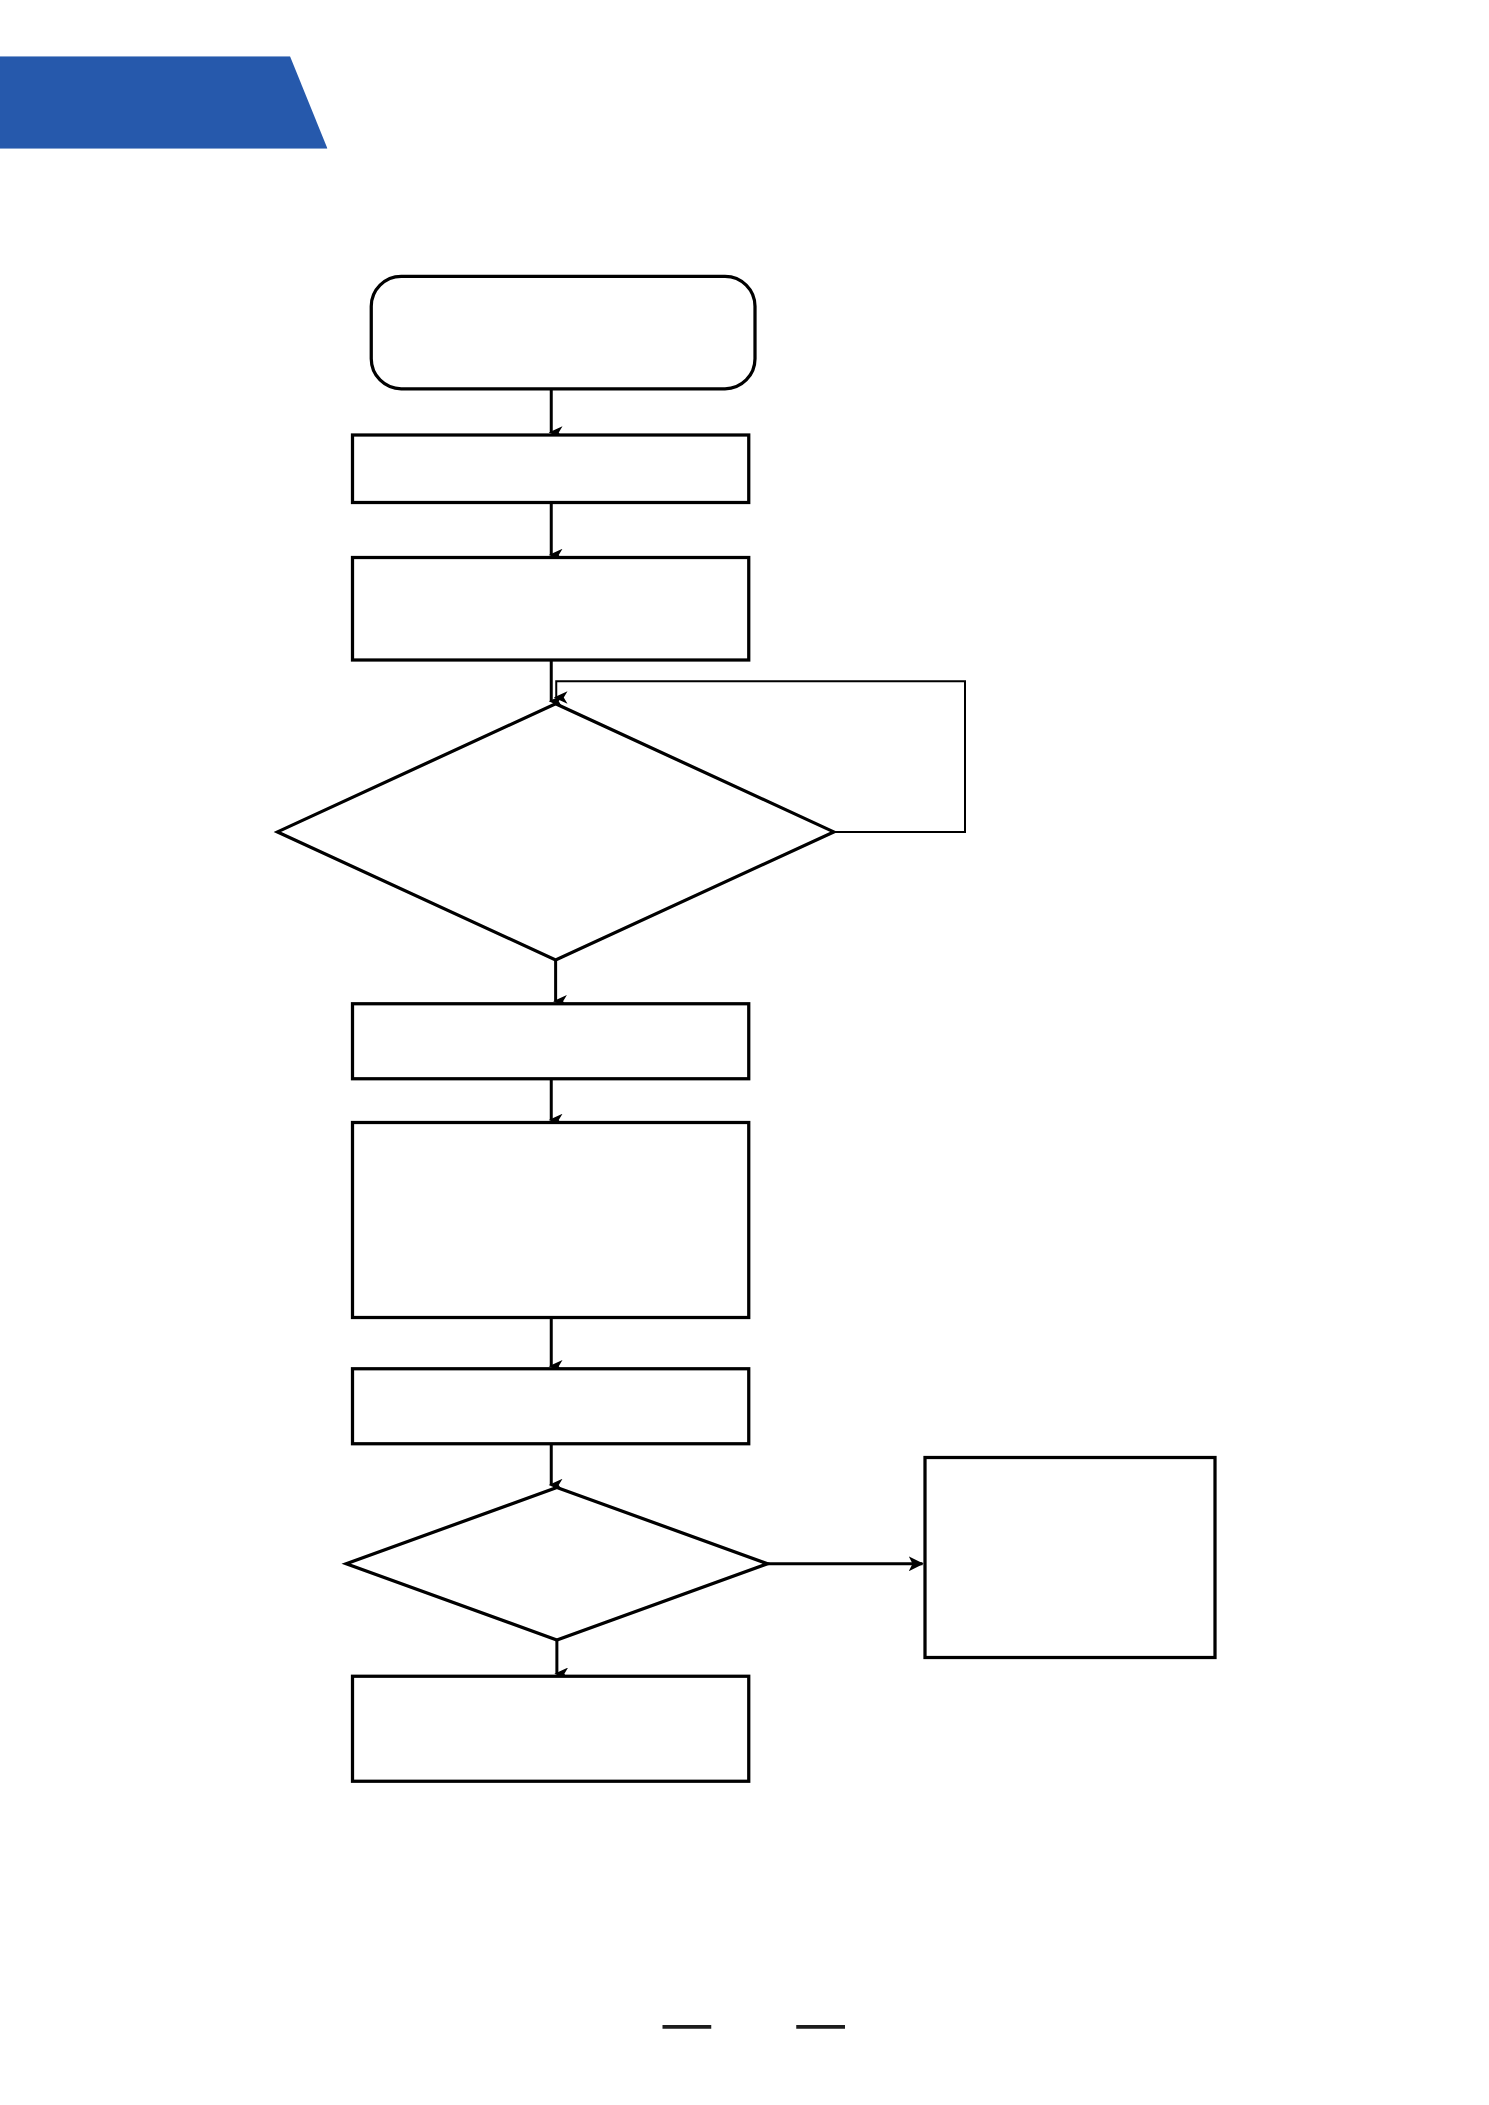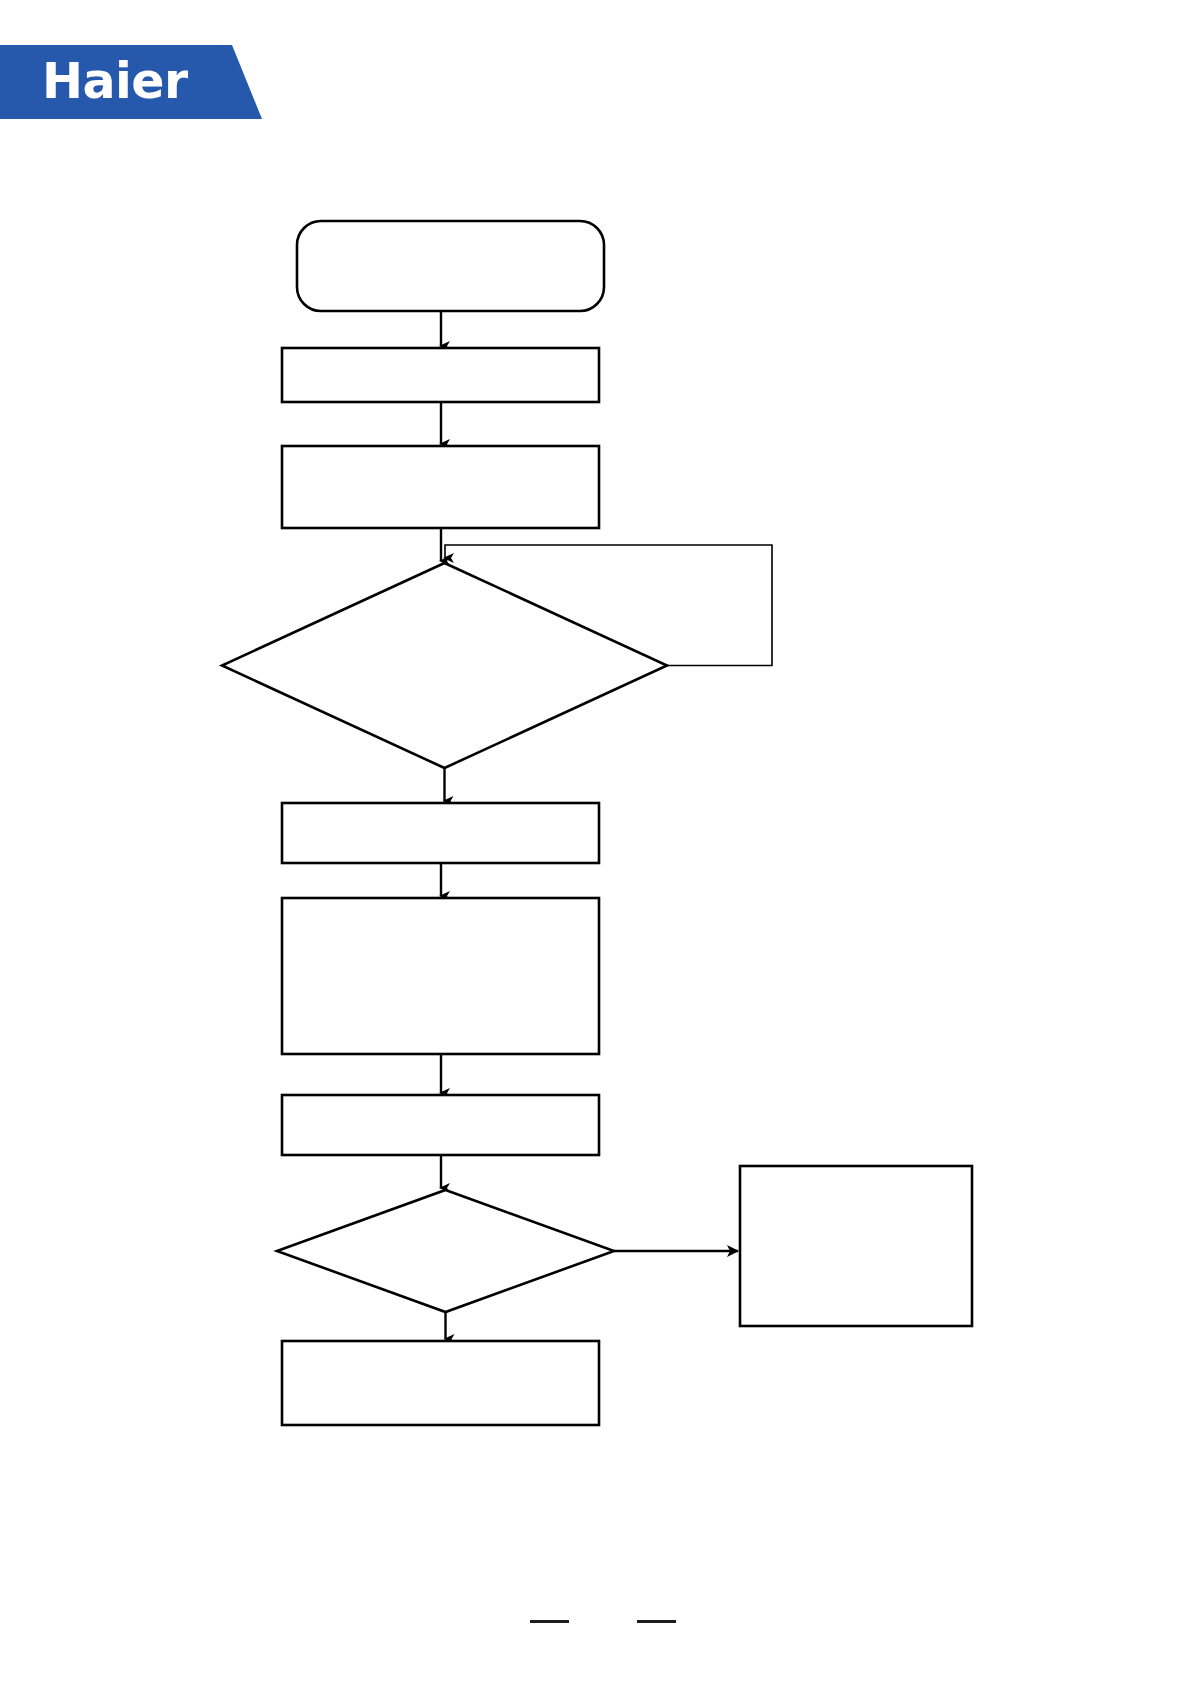--- a/index.html
+++ b/index.html
@@ -100,21 +100,20 @@
 </head>
 <body>
 
 <div id="page">
 
   <div id="brand-banner">
     <svg width="262" height="74" viewBox="0 0 262 74" xmlns="http://www.w3.org/2000/svg">
       <polygon points="0,0 232,0 262,74 0,74" fill="#2659ac"></polygon>
     </svg>
   </div>
-  <div id="brand-wordmark">Haier</div>
 
   <div id="flowchart">
     <svg width="1191" height="1684" viewBox="0 0 1191 1684" xmlns="http://www.w3.org/2000/svg">
       <defs>
         <marker id="arrow-down" markerWidth="12" markerHeight="12" refX="5" refY="9" orient="auto" markerUnits="userSpaceOnUse">
           <path d="M0,0 L5,11 L10,0 L5,3 Z" fill="#000000"></path>
         </marker>
         <marker id="arrow-right" markerWidth="13" markerHeight="12" refX="11" refY="6" orient="auto" markerUnits="userSpaceOnUse">
           <path d="M0,0 L12,6 L0,12 L3,6 Z" fill="#000000"></path>
         </marker>

